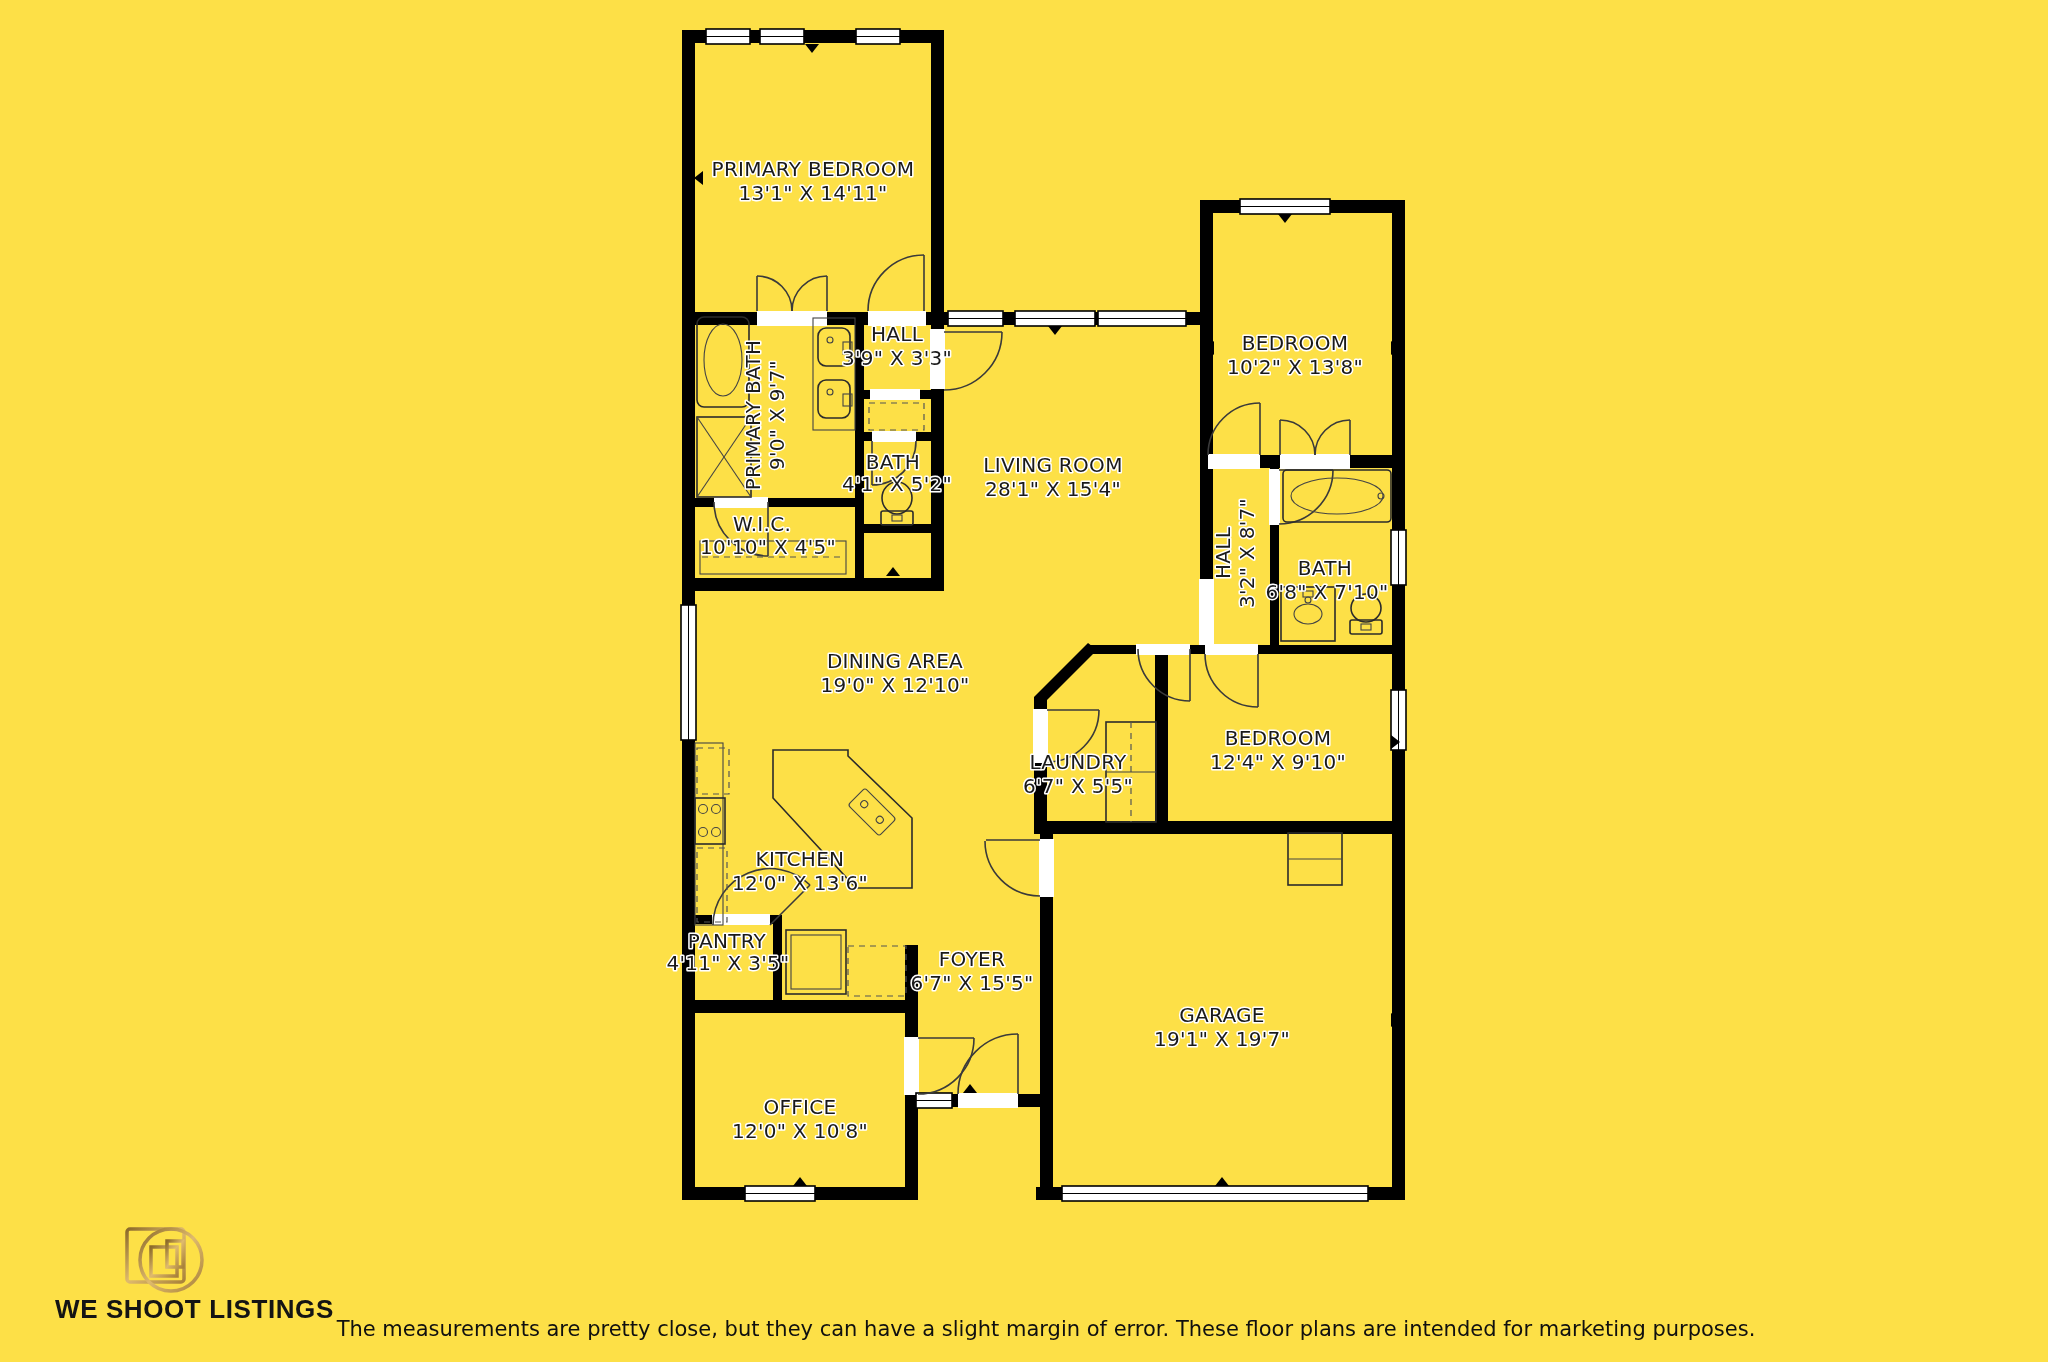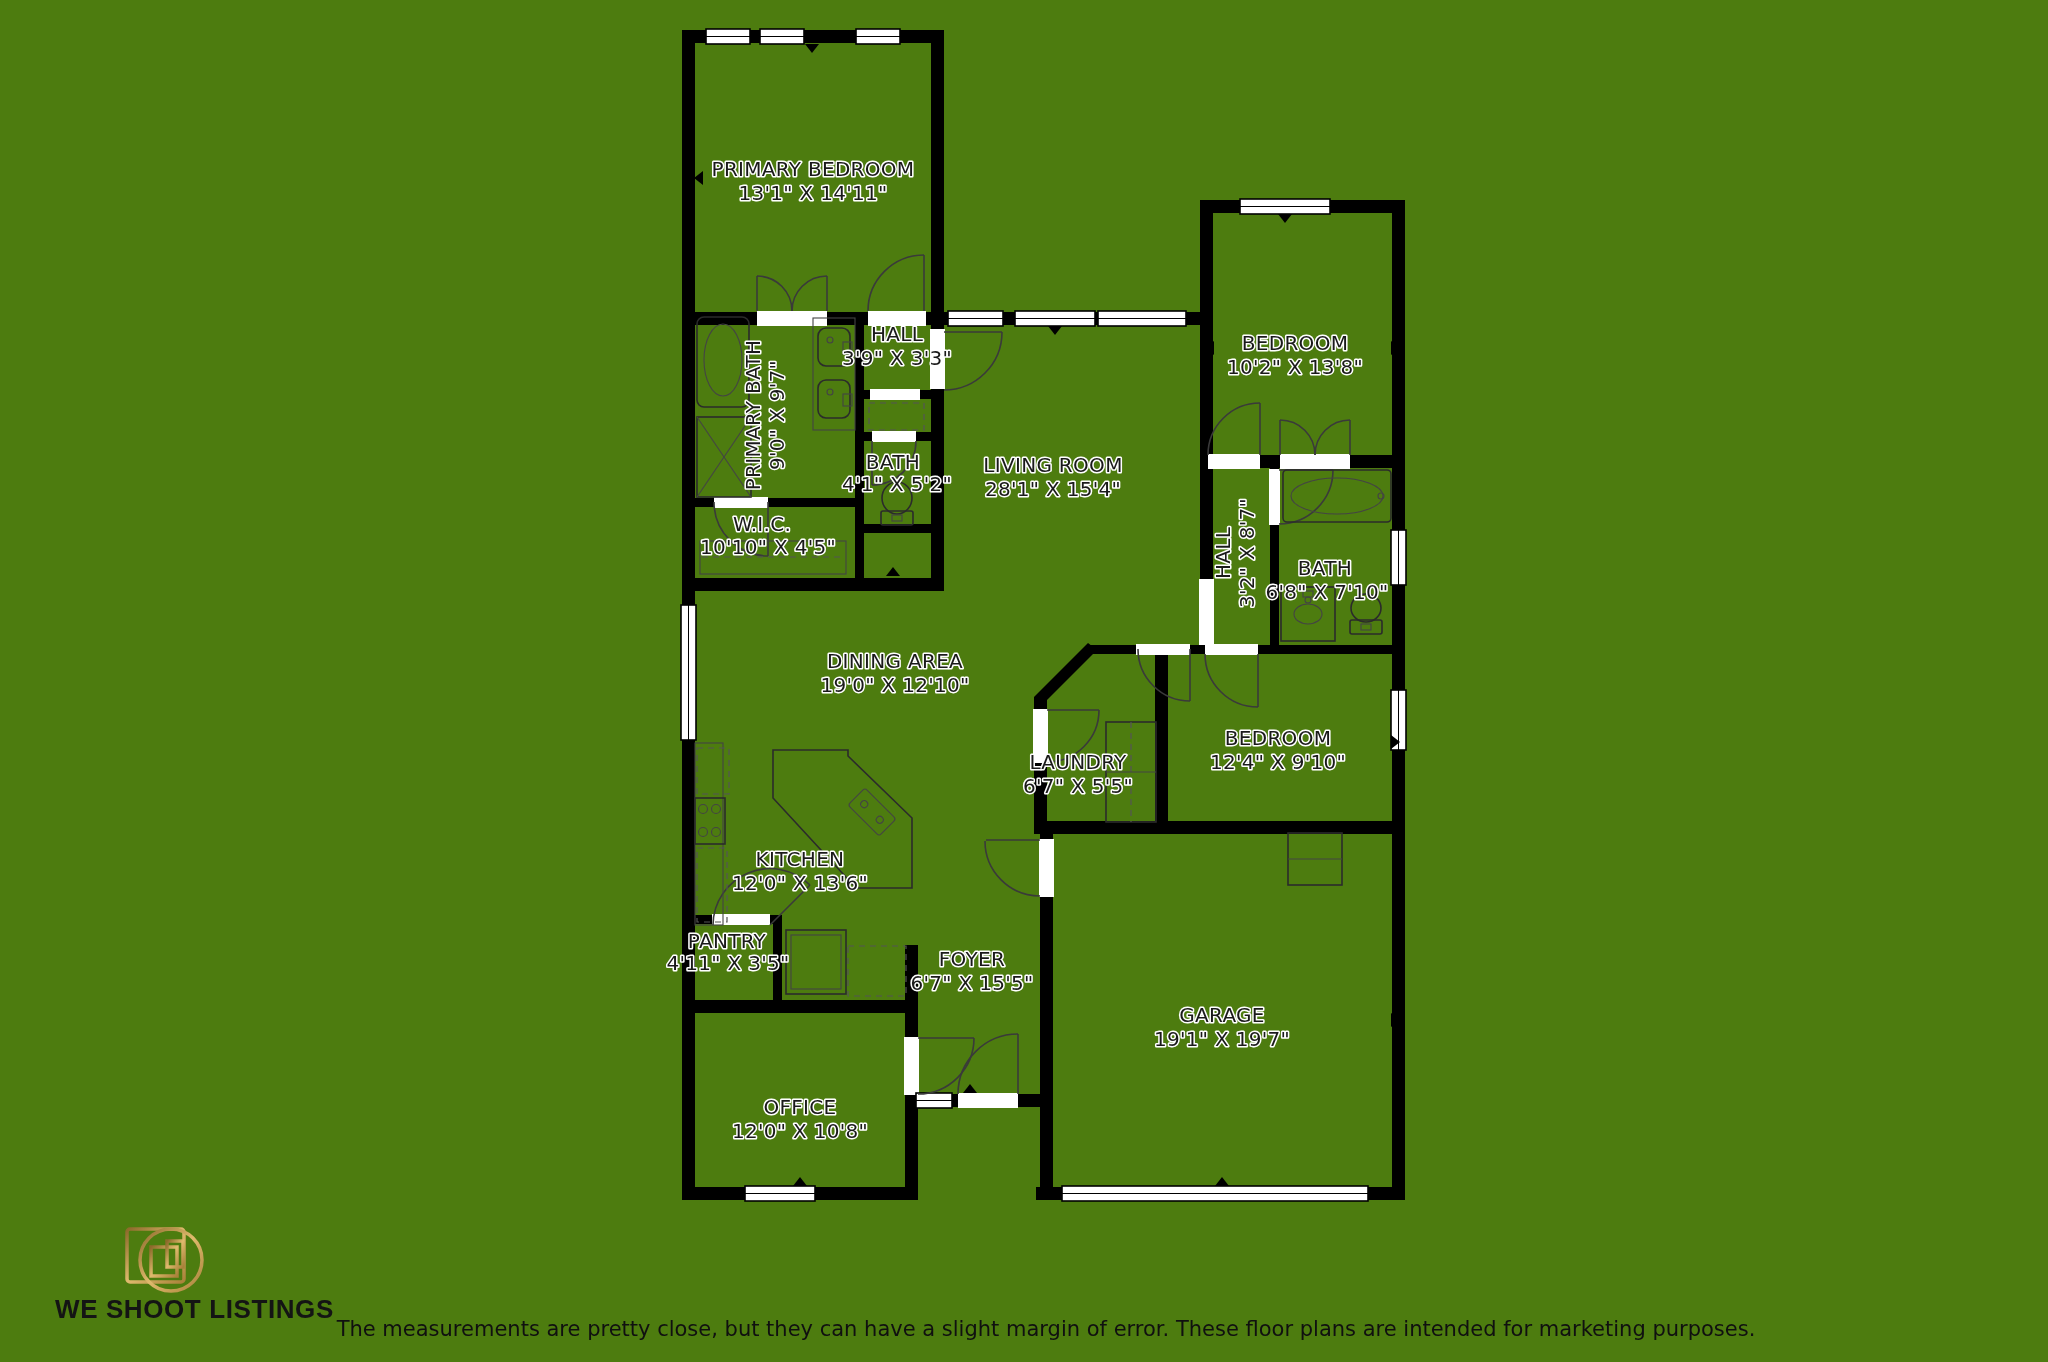--- a/index.html
+++ b/index.html
@@ -1,16 +1,16 @@
 <!DOCTYPE html>
 <html><head>
 <meta charset="utf-8">
 <style>
   html,body{margin:0;padding:0;background:#fff;}
-  #canvas{position:relative;width:2048px;height:1362px;background:#4d7c0f;overflow:hidden;}
+  #canvas{position:relative;width:2048px;height:1362px;background:#fde047;overflow:hidden;}
   svg{display:block;}
   .walls rect,.walls polygon{fill:#000;}
   .open rect{fill:#fff;}
   .door path,.door line{fill:none;stroke:#3a3a3a;stroke-width:1.6;}
   .fix{fill:none;stroke:#2b2b2b;stroke-width:1.6;}
   .fixthin{fill:none;stroke:#444;stroke-width:1.1;}
   .fixd{fill:none;stroke:#555;stroke-width:1.2;stroke-dasharray:6 5;}
   .win rect{fill:#fff;stroke:#000;stroke-width:1.6;}
   .win line{stroke:#000;stroke-width:1;}
   .mark{fill:#000;}

